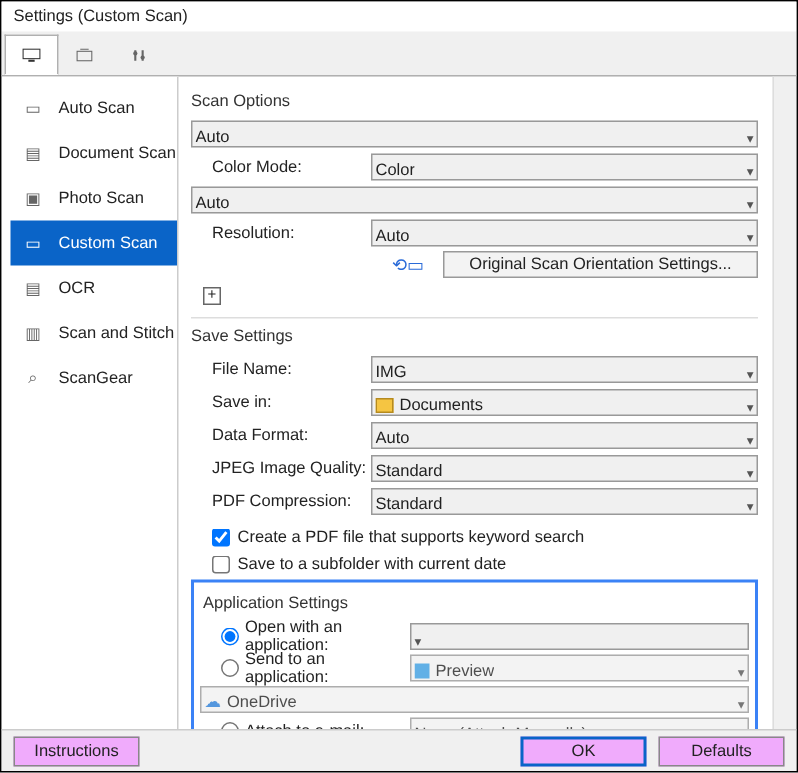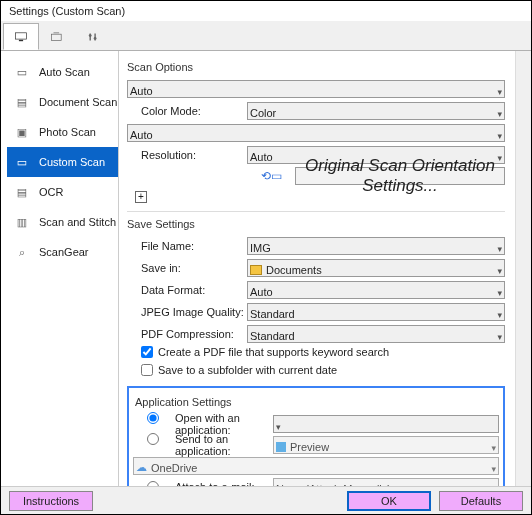--- a/index.html
+++ b/index.html
@@ -15,29 +15,29 @@
 .sb-icon { width:18px; height:14px; display:flex; align-items:center; justify-content:center; color:#666; }
 .content { flex:1; overflow:auto; padding:8px 10px 8px 8px; position:relative; }
 .scroll::-webkit-scrollbar{width:16px} .scroll::-webkit-scrollbar-thumb{background:#c0c0c0;}
 .section-title { margin: 2px 0 6px 0; color:#333; }
 .row { display:flex; align-items:center; height:20px; margin:2px 0; }
 .row .lbl { width:120px; padding-left:14px; }
 .row .ctrl { flex:1; }
 select.combo, .fake-select { width:100%; height:18px; background:#f0f0f0; border:1px solid #999; font-size:11px; padding:0 2px; display:flex; align-items:flex-end; justify-content:space-between; }
 .fake-select .arrow { font-size:9px; color:#555; }
 .fake-select .left { display:flex; align-items:center; gap:4px; overflow:hidden; white-space:nowrap; }
-.wide-btn { width:210px; height:18px; background:#f3f3f3; border:1px solid #999; text-align:center; margin-left:auto; display:flex; align-items:center; justify-content:center; font-size:17px;font-style:italic; }
+.wide-btn { width:210px; height:18px; background:#f3f3f3; border:1px solid #999; text-align:center; margin-left:auto; display:flex; align-items:center; justify-content:center; font-size:11px; }
 .orient-row { display:flex; align-items:center; gap:6px; margin:2px 0 6px 0; padding-left:134px; }
 .expand { display:flex; align-items:center; gap:6px; padding-left:8px; margin:4px 0 8px 0; }
 .plusbox { width:12px; height:12px; border:1px solid #666; display:flex; align-items:center; justify-content:center; font-size:10px; line-height:1; }
-.checkbox-line { display:flex; align-items:flex-start; gap:5px; padding-left:14px; height:18px; }
+.checkbox-line { display:flex; align-items:flex-end; gap:5px; padding-left:14px; height:18px; }
 hr.sep { border:none; border-top:1px solid #ddd; margin:4px 0 6px 0; }
 .app-box { border:2px solid #3b82f6; padding:6px 4px 8px 4px; margin-top:4px; }
 .radio-row { display:flex; align-items:center; height:20px; margin:1px 0; }
-.radio-row .rlbl { width:140px; padding-left:14px; display:flex; gap:16px; }
+.radio-row .rlbl { width:140px; padding-left:14px; display:flex; align-items:center; gap:4px; }
 .radio-row .ctrl { flex:1; }
 .footer { background:#f0f0f0; border-top:1px solid #ccc; display:flex; align-items:center; height:28px; padding:0 8px; gap:8px; }
 .btn { height:20px; min-width:84px; border:1px solid #888; background:#f0abfc; display:flex; align-items:center; justify-content:center; padding:0 8px; }
 .btn.primary { border:2px solid #0a64c8; }
 .sep-v { flex:1; }
 .micon { width:14px;height:12px; }
 input[type=checkbox],input[type=radio]{ width:12px;height:12px; }
 .rot-icon{color:#2a6bd8; font-size:12px;}
 .scrollbar { width:16px; background:#f0f0f0; border-left:1px solid #ddd; }
 .content-wrap{ display:flex; flex:1; overflow:hidden; }

